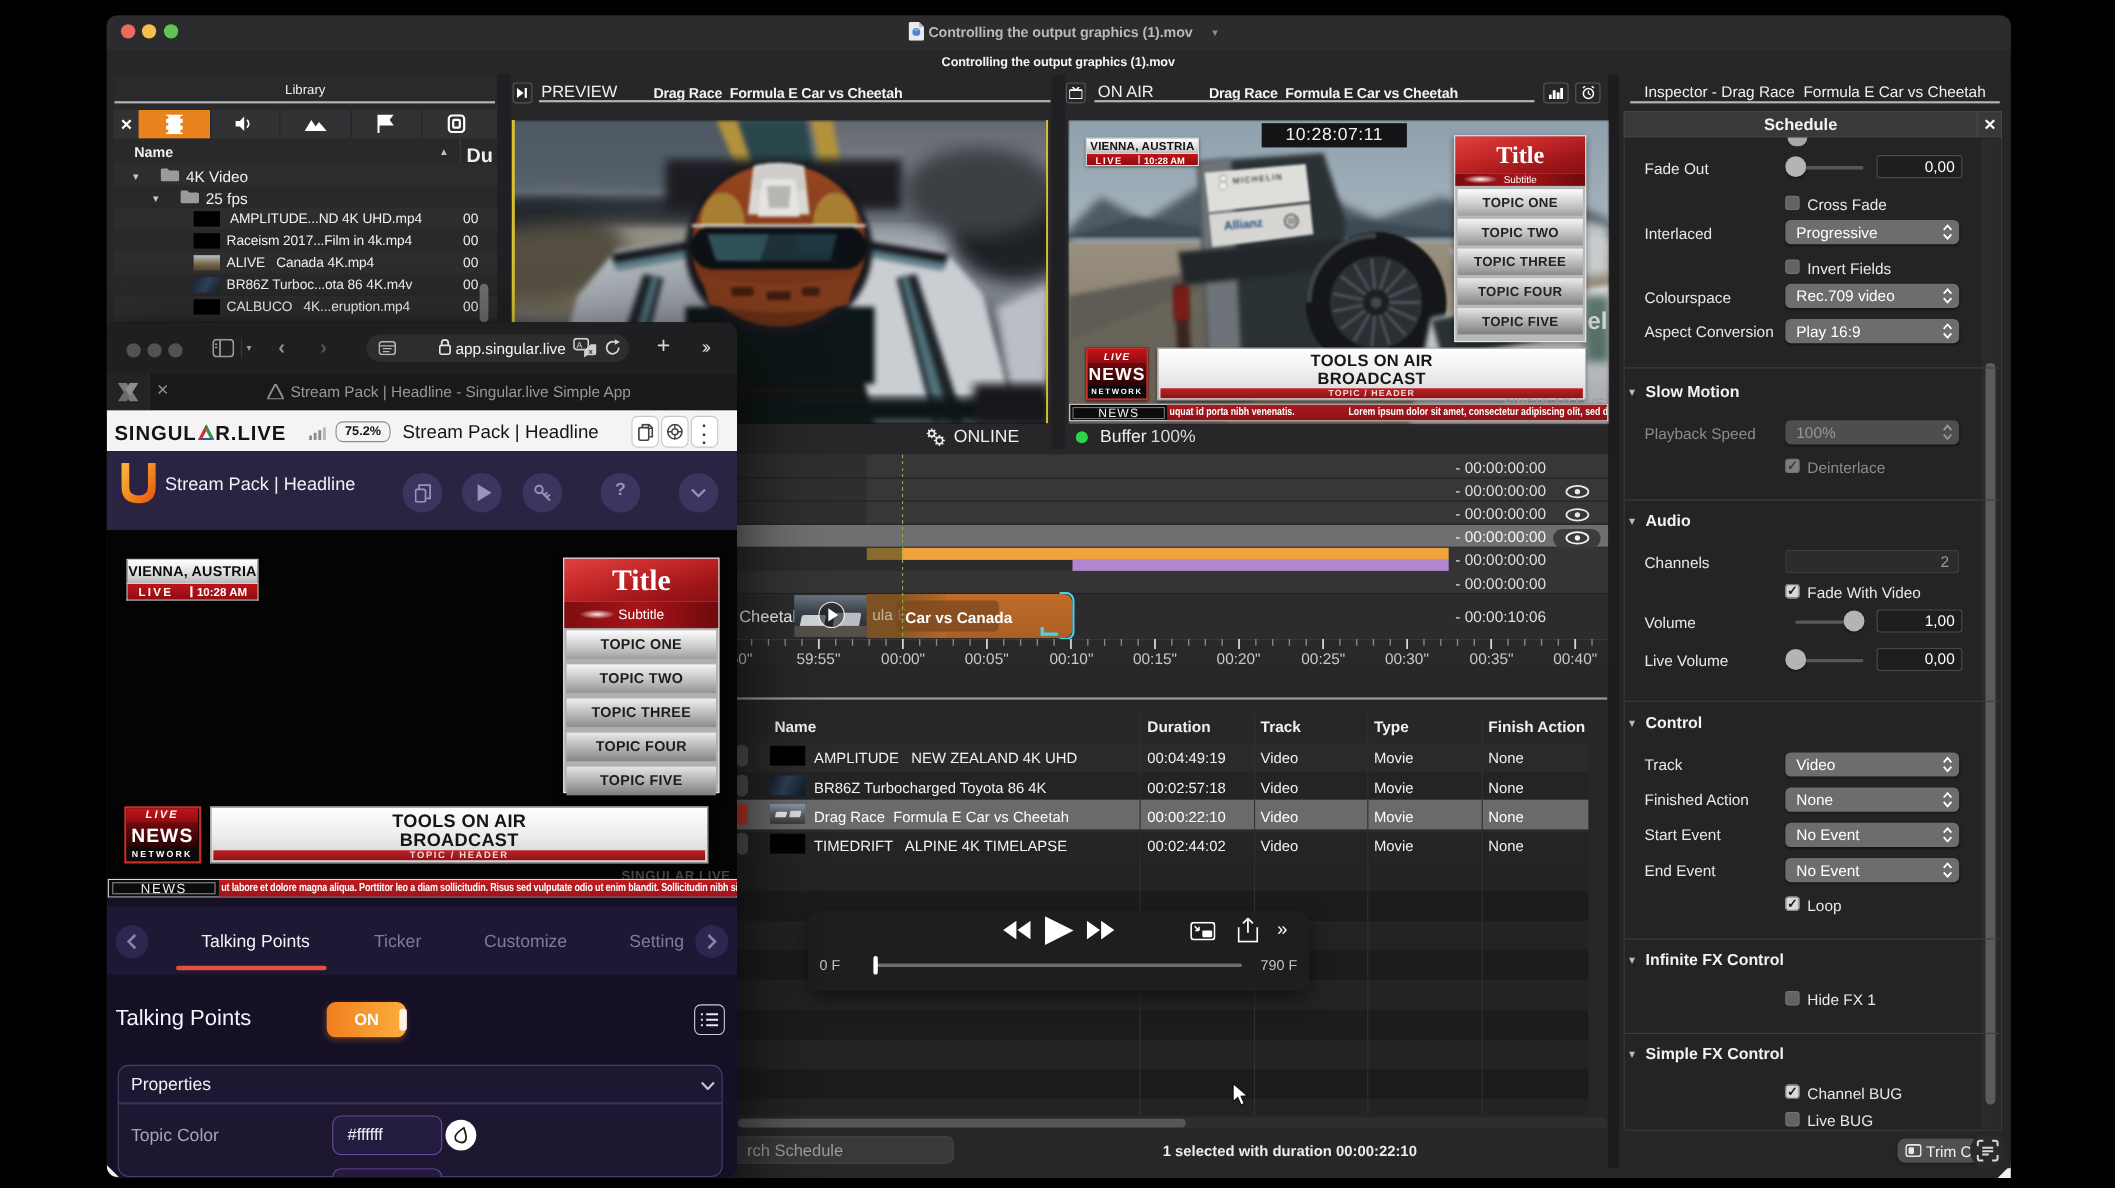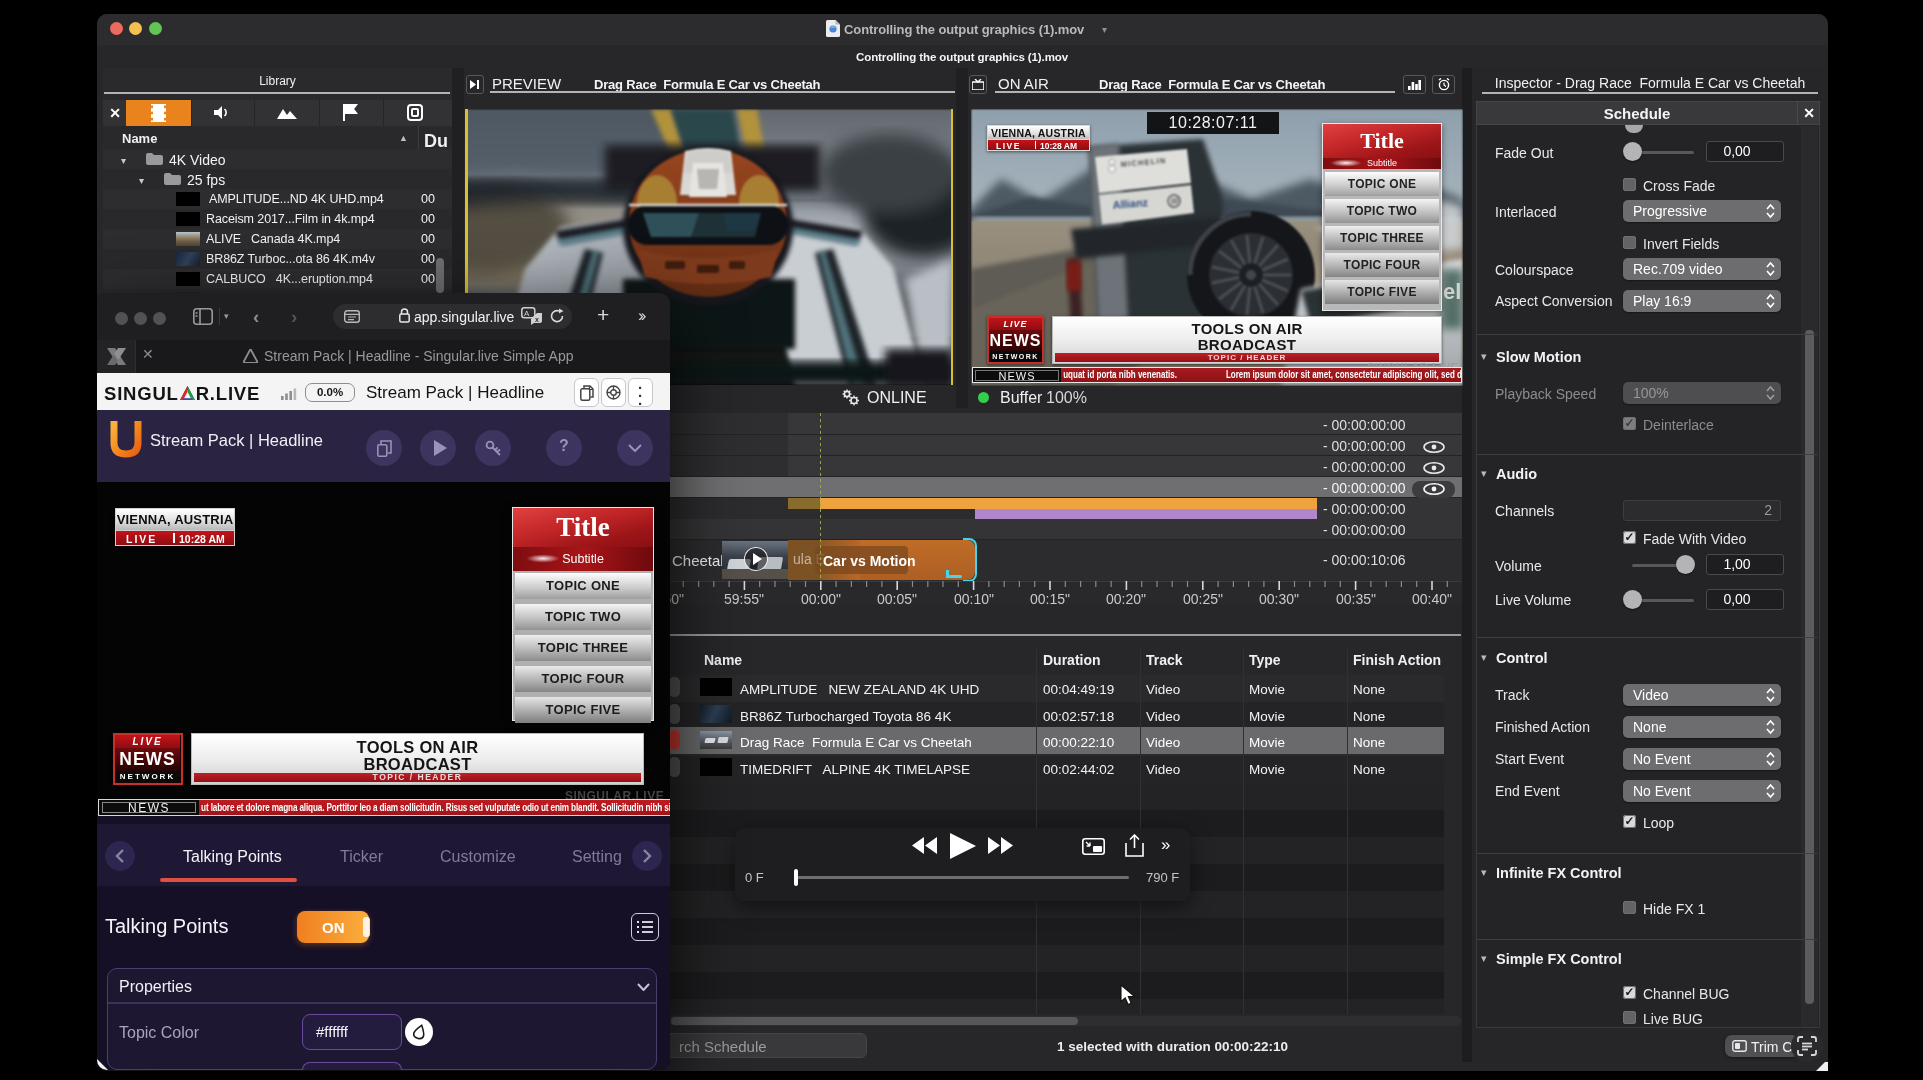--- a/index.html
+++ b/index.html
@@ -9,21 +9,21 @@
 .dd{position:absolute;width:158px;height:22px;background:#6d6d6f;border-radius:5px;color:#fff;font-size:14px;line-height:22px;padding-left:10px;box-shadow:0 1px 2px rgba(0,0,0,.4)}
 .dd .st{position:absolute;right:6px;top:3px;width:9px;height:16px}
 .dd .st svg{display:block}
 .cb{position:absolute;width:13px;height:13px;background:#636365;border-radius:3px;box-shadow:inset 0 0 0 1px #717173}
 .cb.ck{background:#d9d9db;color:#1c1c1e;font-size:12px;font-weight:bold;line-height:13px;text-align:center}
 .cb.ckd{background:#7e7e80;color:#3c3c3e;font-size:12px;font-weight:bold;line-height:13px;text-align:center}
 .lb{position:absolute;color:#e8e8ea;font-size:14px;line-height:16px;white-space:nowrap}
 .lbd{position:absolute;color:#8c8c8e;font-size:14px;line-height:16px;white-space:nowrap}
 .sech{position:absolute;color:#f2f2f4;font-size:14.5px;font-weight:bold;white-space:nowrap}
 .sep{position:absolute;left:1477px;width:340px;height:1px;background:#3f3f41}
-.vf{position:absolute;width:78px;height:21px;background:#1e1e20;border:1px solid #4a4a4c;border-radius:3px;color:#fff;font-size:14px;text-align:center;padding-right:16px;line-height:19px}
+.vf{position:absolute;width:78px;height:21px;background:#1e1e20;border:1px solid #4a4a4c;border-radius:3px;color:#fff;font-size:14px;text-align:right;padding-right:6px;line-height:19px}
 .knob{position:absolute;width:19px;height:19px;border-radius:50%;background:#b4b4b6;box-shadow:0 1px 2px rgba(0,0,0,.5)}
 .trk{position:absolute;height:3px;background:#58585a;border-radius:2px}
 .tl{position:absolute;color:#dfdfe1;font-size:14px;white-space:nowrap}
 .wtxt{position:absolute;color:#f0f0f2;font-size:12px;white-space:nowrap}
 </style></head>
 <body>
 <div class="a" style="left:0;top:0;width:1923px;height:1080px;background:#000">
 
 <div class="a" style="left:97px;top:14px;width:1731px;height:1057px;background:#27272a;border-radius:10px;box-shadow:0 20px 60px rgba(0,0,0,.7)"></div>
 
@@ -444,21 +444,21 @@
    <div class="a" style="left:36px;top:16px;width:24px;height:13px;background:#b8bdc2;border-radius:2px;transform:skewX(-10deg)"></div>
    <div class="a" style="left:0px;top:28px;width:66px;height:10px;background:#55504a"></div>
    <div class="a" style="left:22px;top:6px;width:24px;height:24px;border-radius:50%;background:rgba(20,20,20,.55);border:1.5px solid rgba(255,255,255,.9)"></div>
    <div class="a" style="left:31px;top:12px;width:0;height:0;border-left:9px solid #fff;border-top:6px solid transparent;border-bottom:6px solid transparent"></div>
  </div>
  <div class="a" style="left:120px;top:127px;width:187px;height:40px;background:linear-gradient(180deg,#c06c28 0%,#ad5f24 100%);border-radius:0 8px 8px 0"></div>
  <div class="a" style="left:120px;top:127px;width:32px;height:40px;background:#7c5224"></div>
  <div class="a" style="left:152px;top:127px;width:40px;height:40px;background:linear-gradient(90deg,#8a5a26,#b86627)"></div>
  <div class="a" style="left:125px;top:138px;color:rgba(255,255,255,.55);font-size:14px">ula E</div>
  <div class="a" style="left:147px;top:133px;width:93px;height:28px;background:rgba(120,70,30,.72);border-radius:4px"></div>
- <div class="a b" style="left:155px;top:140px;color:#fff;font-size:14px">Car vs Motion</div>
+ <div class="a b" style="left:155px;top:140px;color:#fff;font-size:14px">Car vs Canada</div>
 
  <div class="a" style="left:295px;top:125px;width:14px;height:44px;border:2px solid #45d4ee;border-left:none;border-radius:0 8px 8px 0"></div>
  <div class="a" style="left:280px;top:162px;width:14px;height:3px;background:#45d4ee;border-radius:2px"></div>
  <div class="a" style="left:278px;top:157px;width:3px;height:8px;background:#45d4ee"></div>
 
  <div class="a" style="left:151.5px;top:0;width:1.5px;height:168px;background:repeating-linear-gradient(180deg,#90bc3a 0 3px,rgba(0,0,0,0) 3px 6px);opacity:.9"></div>
 
  <div class="tl" style="left:655px;top:4px">- 00:00:00:00</div>
  <div class="tl" style="left:655px;top:25px">- 00:00:00:00</div>
  <div class="tl" style="left:655px;top:46px">- 00:00:00:00</div>
@@ -844,21 +844,21 @@
             <path d="M9.5 0 L19 18 L15 18 L9.5 7.5 Z" fill="#2a9a48"></path>
             <path d="M3 16 L16 16 L16 18 L3 18 Z" fill="#2a52c8"></path>
           </svg></span>R.LIVE</div>
  <svg class="a" style="left:184px;top:95px" width="17" height="12" viewBox="0 0 17 12">
         <rect x="0" y="8" width="2.6" height="4" fill="#8e8e90"></rect>
         <rect x="4.2" y="5.5" width="2.6" height="6.5" fill="#8e8e90"></rect>
         <rect x="8.4" y="3" width="2.6" height="9" fill="#8e8e90"></rect>
         <rect x="12.6" y="0.5" width="2.6" height="11.5" fill="#b8b8ba"></rect>
       </svg>
  <div class="a" style="left:208px;top:90px;width:50px;height:19px;border:1.5px solid #8e8e90;border-radius:7px">
-        <div class="b tc" style="font-size:11.5px;color:#141414;line-height:17px">0.0%</div>
+        <div class="b tc" style="font-size:11.5px;color:#141414;line-height:17px">75.2%</div>
       </div>
  <div class="a" style="left:269px;top:90px;color:#141414;font-size:17px">Stream Pack | Headline</div>
  <div class="a" style="left:477px;top:85px;width:25px;height:29px;background:#fff;border:1px solid #c8c8ca;border-radius:6px"></div>
  <svg class="a" style="left:483px;top:92px" width="14" height="16" viewBox="0 0 14 16">
         <rect x="0.8" y="3.8" width="9" height="11.4" rx="1.5" fill="#fff" stroke="#444" stroke-width="1.5"></rect>
         <path d="M4 3.5 L4 1 L10 1 L13 4 L13 12 L10.5 12" fill="none" stroke="#444" stroke-width="1.5"></path>
         <path d="M9.5 1 L9.5 4.5 L13 4.5" fill="none" stroke="#444" stroke-width="1.2"></path>
       </svg>
  <div class="a" style="left:504px;top:85px;width:25px;height:29px;background:#fff;border:1px solid #c8c8ca;border-radius:6px"></div>
  <svg class="a" style="left:509px;top:92px" width="15" height="15" viewBox="0 0 15 15">

